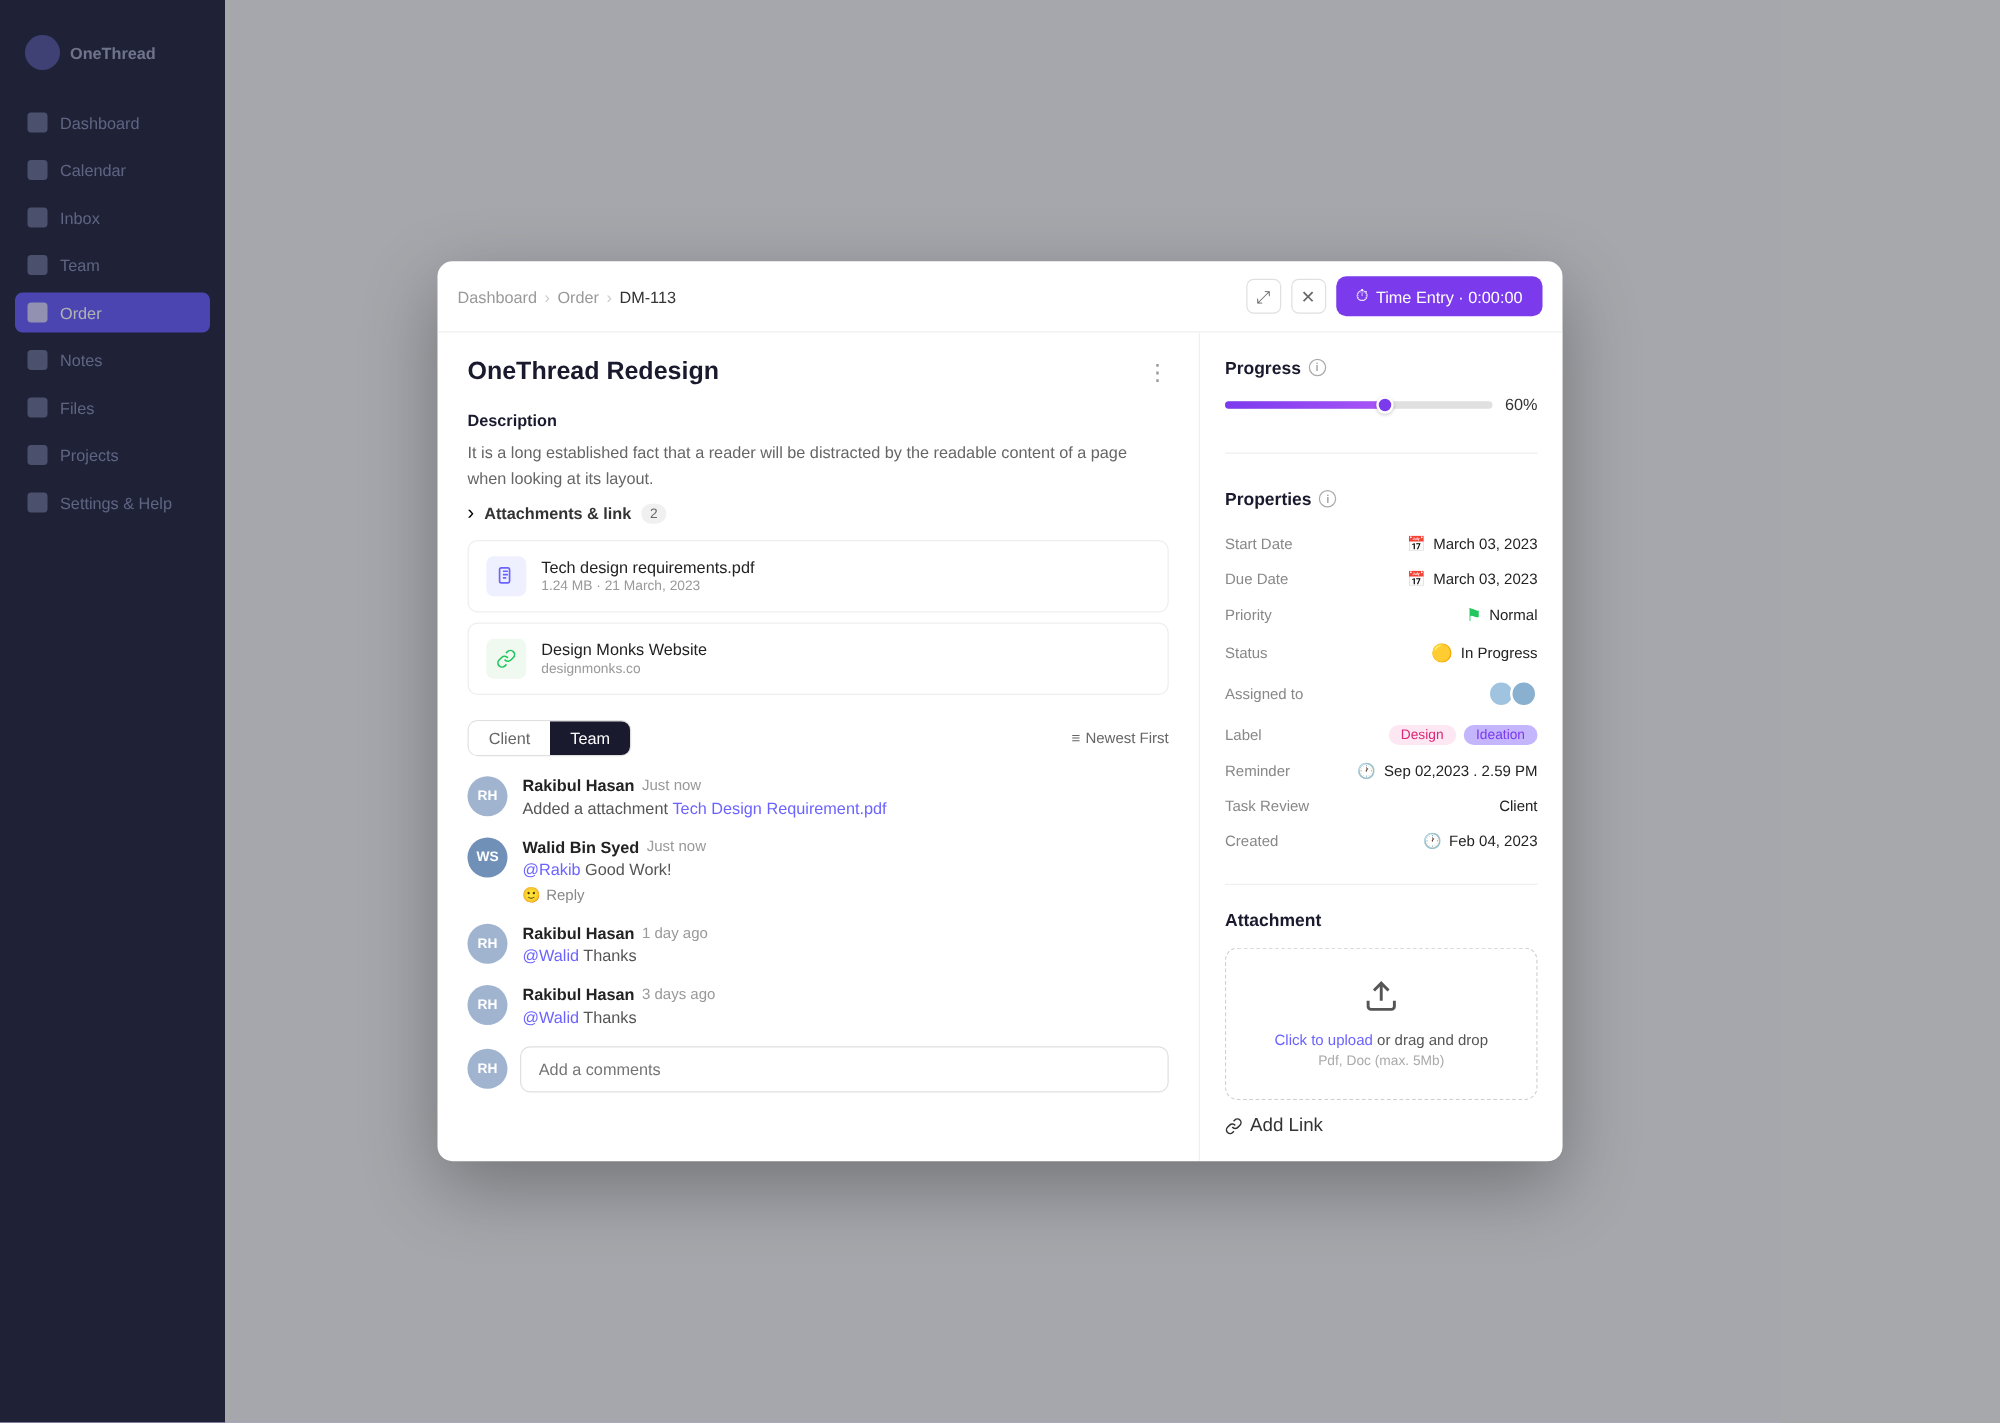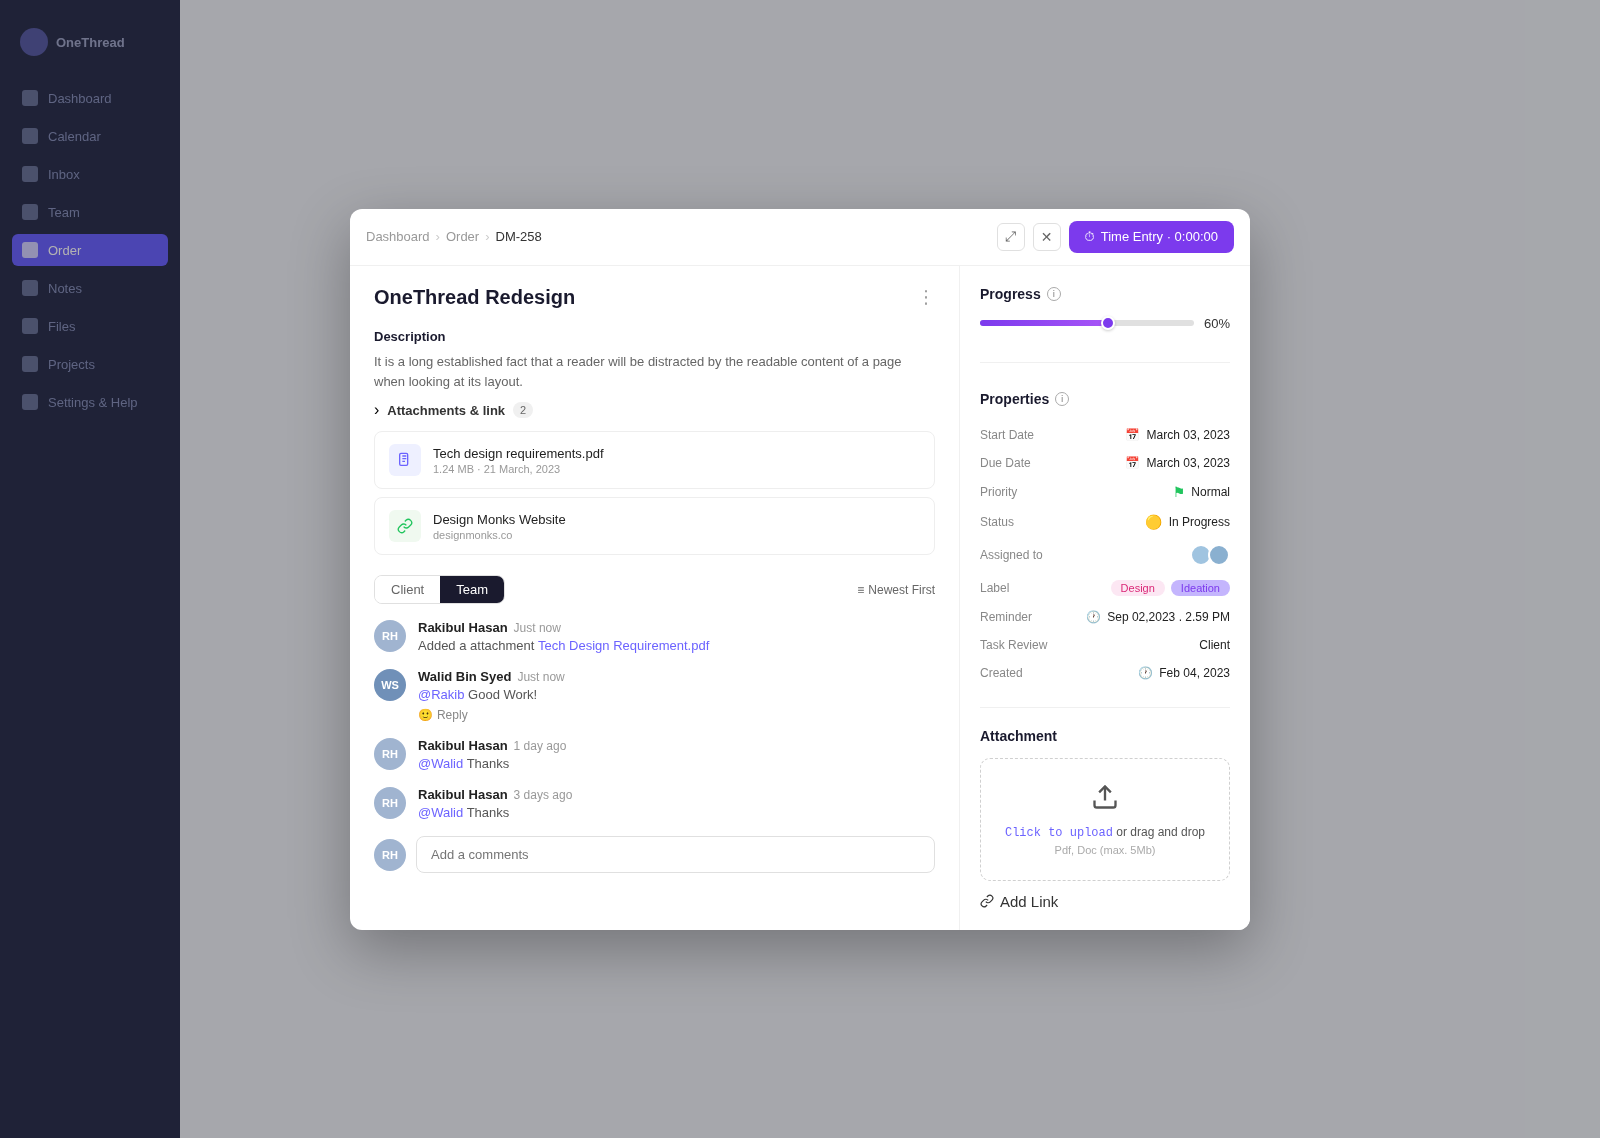--- a/index.html
+++ b/index.html
@@ -568,21 +568,20 @@
 
     .upload-text {
       font-size: 12px;
       color: #555;
     }
 
     .upload-link {
       color: #6c63ff;
       font-weight: 500;
       cursor: pointer;
-      font-family: Liberation Mono, monospace;
     }
 
     .upload-hint {
       font-size: 11px;
       color: #aaa;
       margin-top: 4px;
     }
 
     .add-link-btn {
       display: flex;
@@ -652,21 +651,21 @@
 
 <div class="modal-overlay">
   <div class="modal">
 
     <div class="modal-topbar">
       <div class="breadcrumb">
         <span>Dashboard</span>
         <span class="breadcrumb-sep">›</span>
         <span>Order</span>
         <span class="breadcrumb-sep">›</span>
-        <span class="breadcrumb-current">DM-258</span>
+        <span class="breadcrumb-current">DM-113</span>
       </div>
       <div style="display:flex; align-items:center; gap:8px;">
         <div class="modal-controls">
           <button class="modal-control-btn">⤢</button>
           <button class="modal-control-btn">✕</button>
         </div>
         <button class="time-entry-btn">
           <span>⏱</span>
           <span>Time Entry · 0:00:00</span>
         </button>

